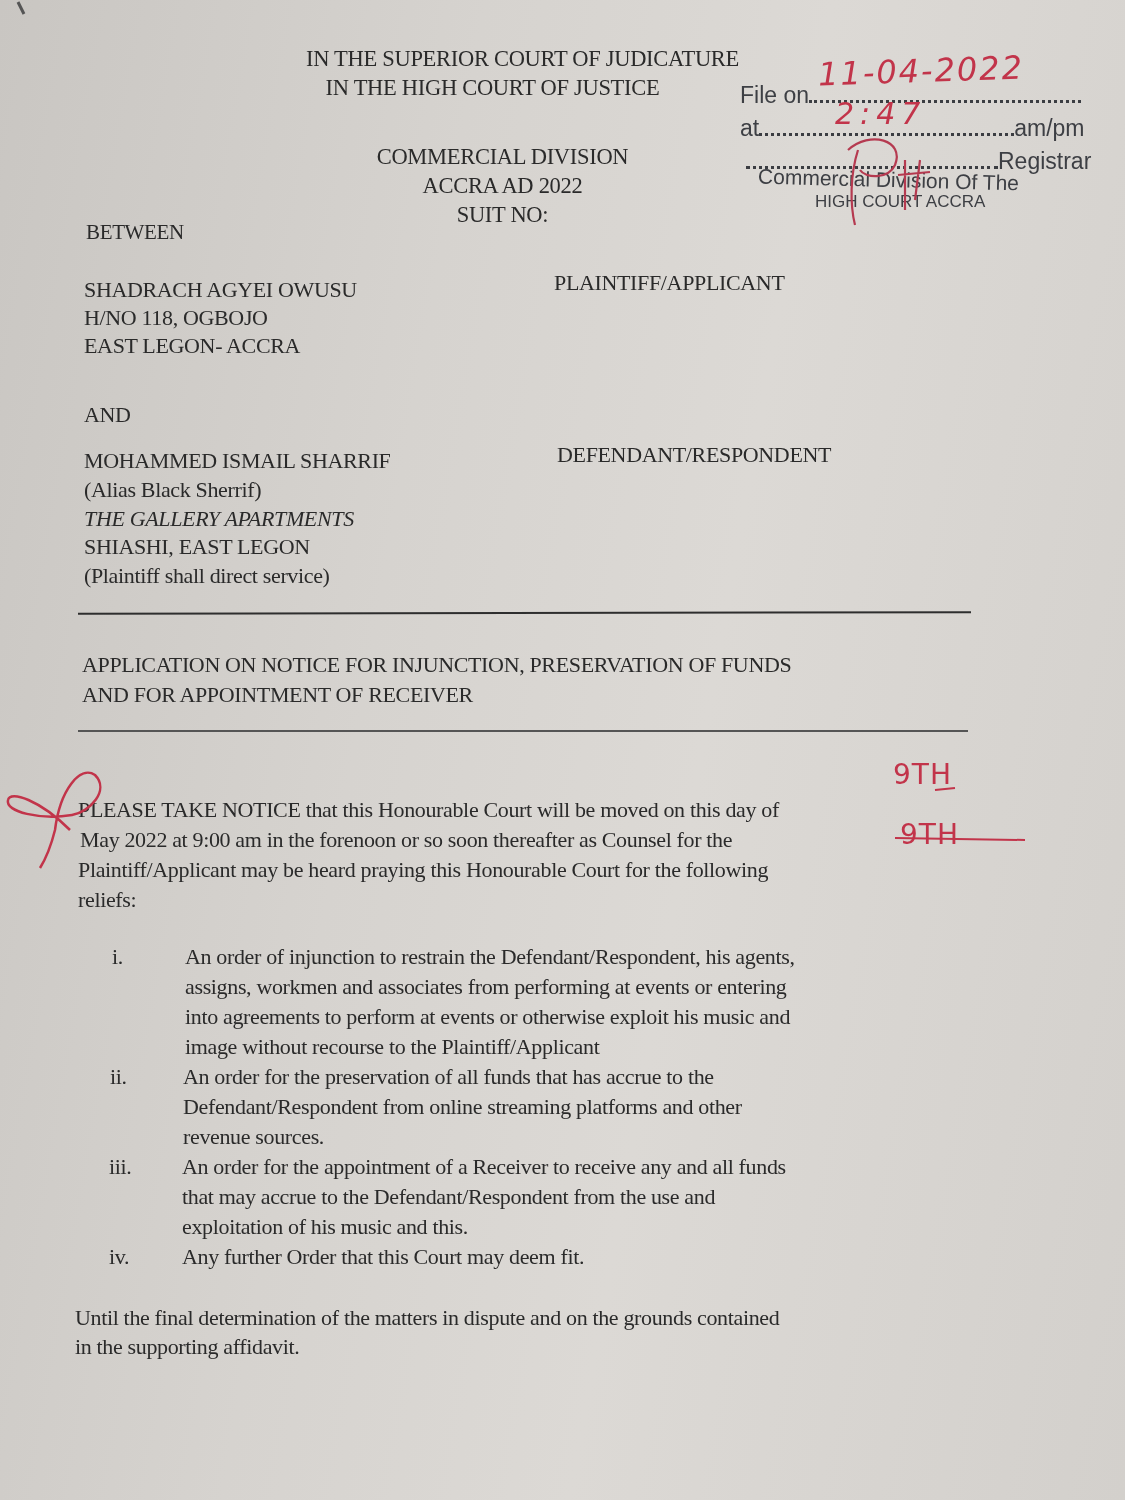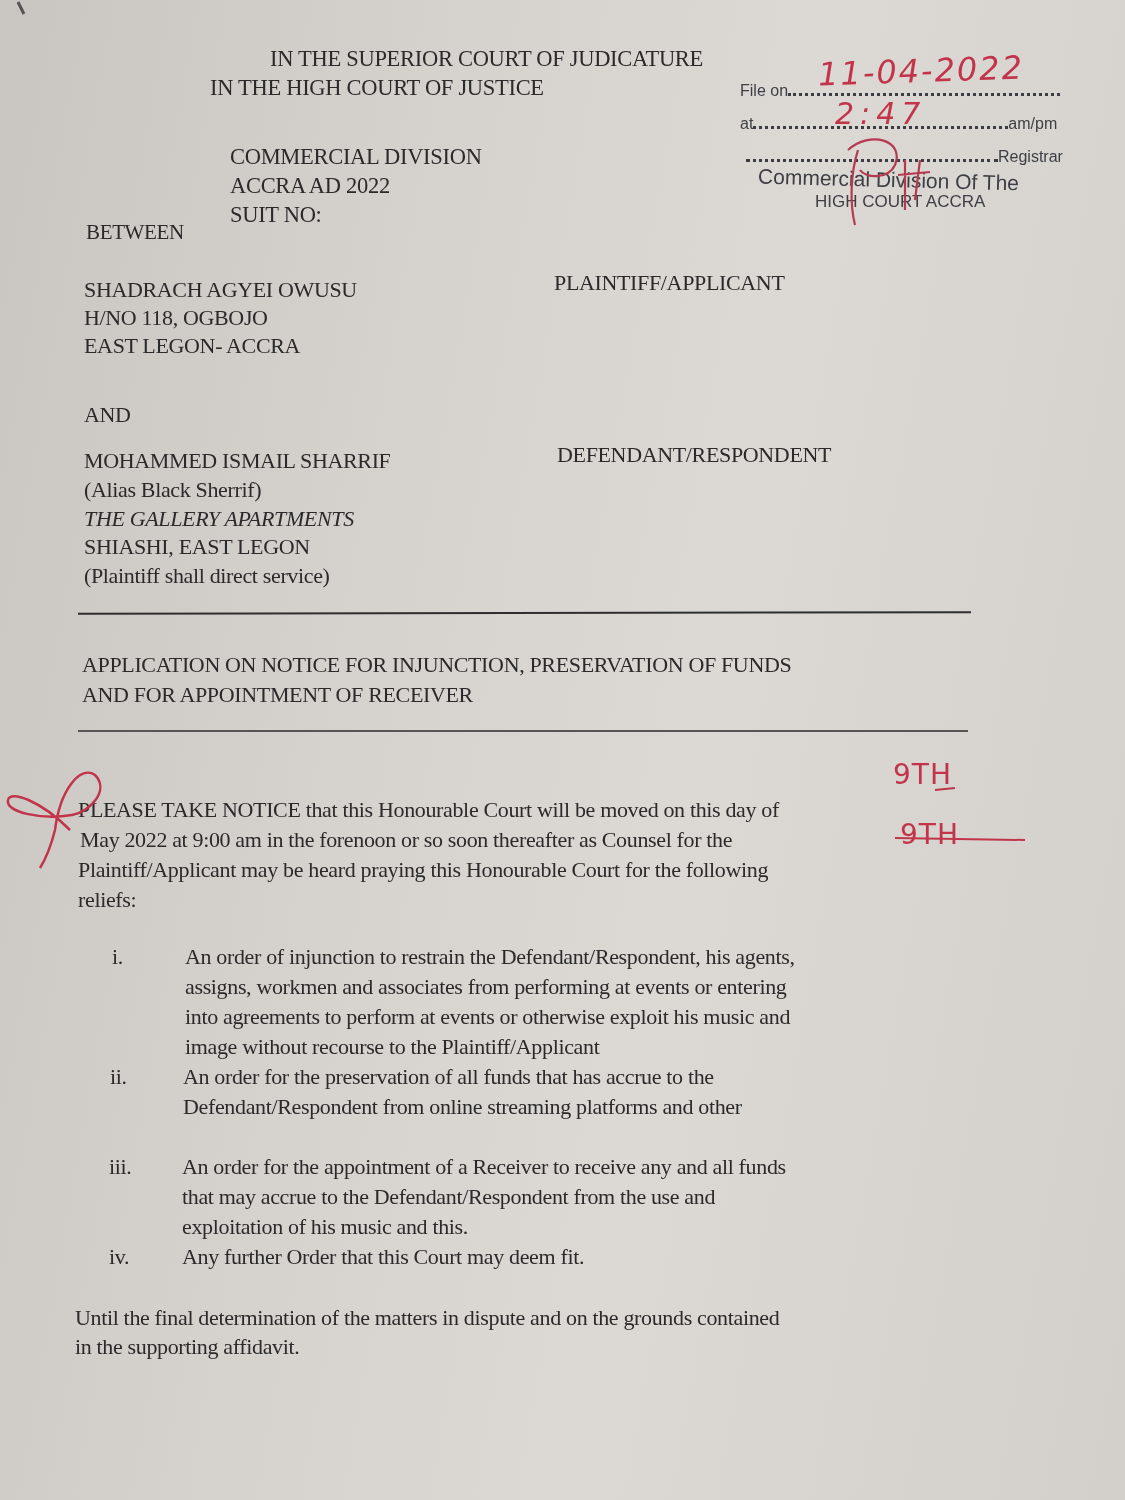--- a/index.html
+++ b/index.html
@@ -18,36 +18,37 @@
   .page {
     position: absolute;
     left: 0; top: 0;
     width: 1125px; height: 1500px;
   }
   .heading {
     position: absolute;
     left: 270px;
     top: 44px;
     width: 505px;
+    text-align: center;
     font-size: 22.5px;
     line-height: 29px;
     letter-spacing: -0.3px;
   }
   .heading div { white-space: nowrap; }
 
   
   .stamp {
     position: absolute;
     font-family: "Liberation Sans", "DejaVu Sans", sans-serif;
     color: #3d3f44;
   }
   .stamp-line {
     position: absolute;
     white-space: nowrap;
-    font-size: 16px;
+    font-size: 23px;
   }
   .dots {
     display: inline-block;
     border-bottom: 3px dotted #3b3d42;
     vertical-align: baseline;
     height: 2px;
   }
   .handwriting {
     position: absolute;
     color: #c2344a;
@@ -173,20 +174,21 @@
       <div>into agreements to perform at events or otherwise exploit his music and</div>
       <div>image without recourse to the Plaintiff/Applicant</div>
     </div>
   </div>
 
   <div class="relief" style="left:110px; top:1062px;">
     <span class="num">ii.</span>
     <div class="lines">
       <div>An order for the preservation of all funds that has accrue to the</div>
       <div>Defendant/Respondent from online streaming platforms and other</div>
+      <div>revenue sources.</div>
     </div>
   </div>
 
   <div class="relief" style="left:109px; top:1152px;">
     <span class="num">iii.</span>
     <div class="lines">
       <div>An order for the appointment of a Receiver to receive any and all funds</div>
       <div>that may accrue to the Defendant/Respondent from the use and</div>
       <div>exploitation of his music and this.</div>
     </div>

